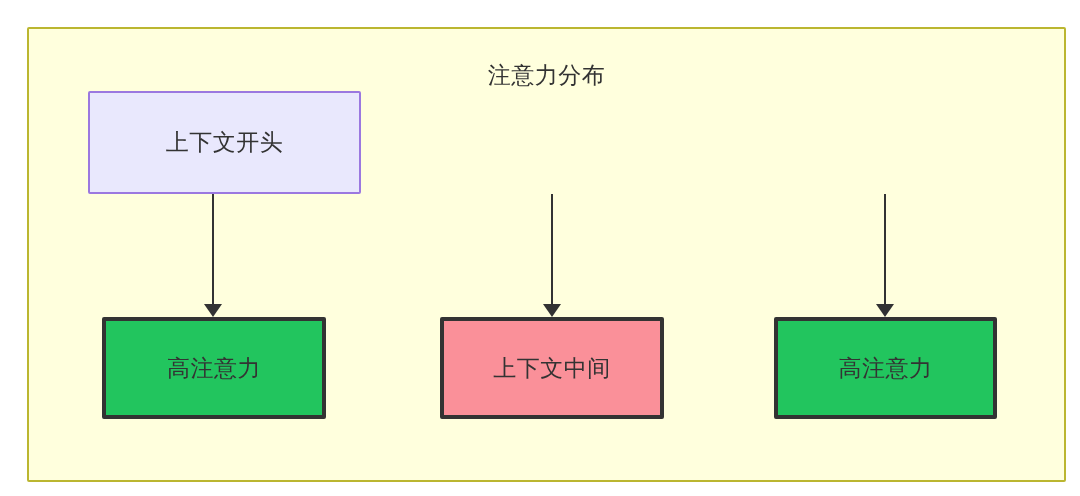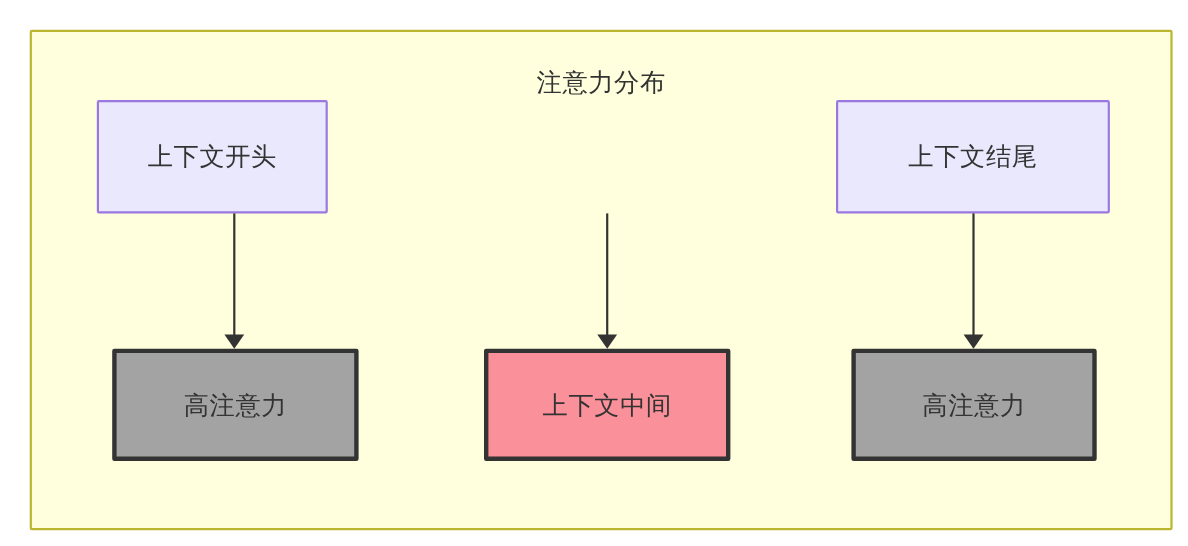--- a/index.html
+++ b/index.html
@@ -61,31 +61,31 @@
     white-space: nowrap;
   }
 
   
   .node.ctx {
     background: #e9e8fd;
     border: 2px solid #9b78e0;
     border-radius: 2px;
     height: 103px;
   }
-  .node.ctx-start  { left: 88px;  top: 91px; width: 210px; }
+  .node.ctx-start  { left: 88px;  top: 91px; width: 273px; }
   .node.ctx-middle { left: 425px; top: 91px; width: 250px; }
   .node.ctx-end    { left: 760px; top: 91px; width: 249px; }
 
   
   .node.attn {
     border: 4px solid #333333;
     border-radius: 2px;
     height: 102px;
   }
-  .node.attn-high   { background: #a3a3a3; }
+  .node.attn-high   { background: #22c55e; }
   .node.attn-low    { background: #fa9099; }
   .node.attn-left   { left: 102px; top: 317px; width: 224px; }
   .node.attn-middle { left: 440px; top: 317px; width: 224px; }
   .node.attn-right  { left: 774px; top: 317px; width: 223px; }
 
   
   .edge {
     position: absolute;
     width: 2px;
     background: #333333;
@@ -118,23 +118,20 @@
 
     <div class="subgraph-title">注意力分布</div>
 
   </div>
 
   <div class="node ctx ctx-start">
     <span>上下文开头</span>
   </div>
 
 
-  <div class="node ctx ctx-end">
-    <span>上下文结尾</span>
-  </div>
 
   <div class="edge edge-1"></div>
   <div class="arrowhead arrowhead-1"></div>
 
   <div class="edge edge-2"></div>
   <div class="arrowhead arrowhead-2"></div>
 
   <div class="edge edge-3"></div>
   <div class="arrowhead arrowhead-3"></div>
 

